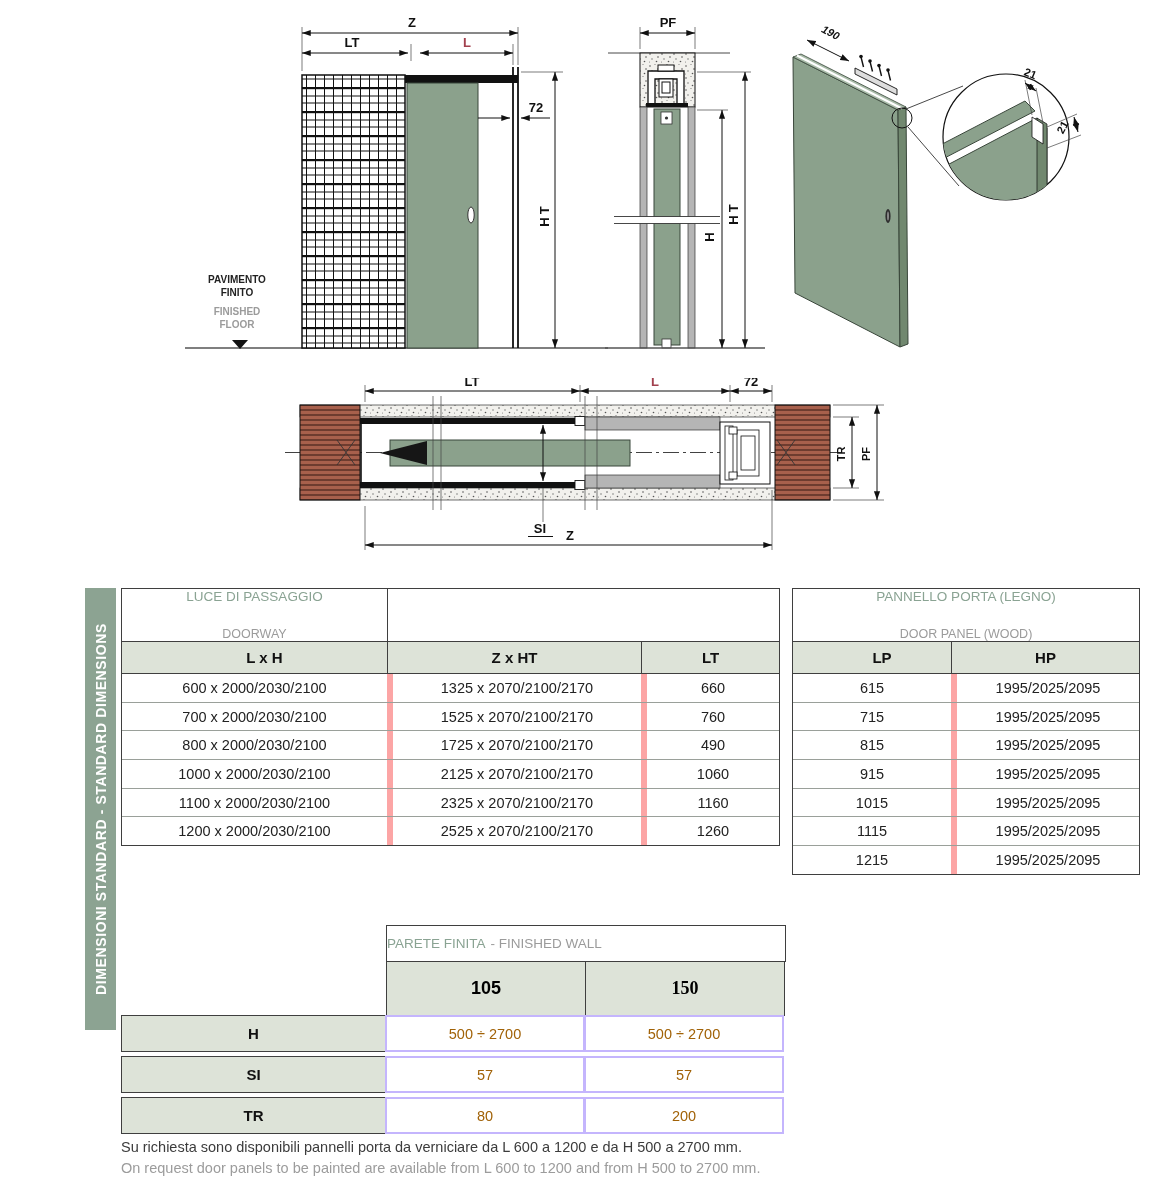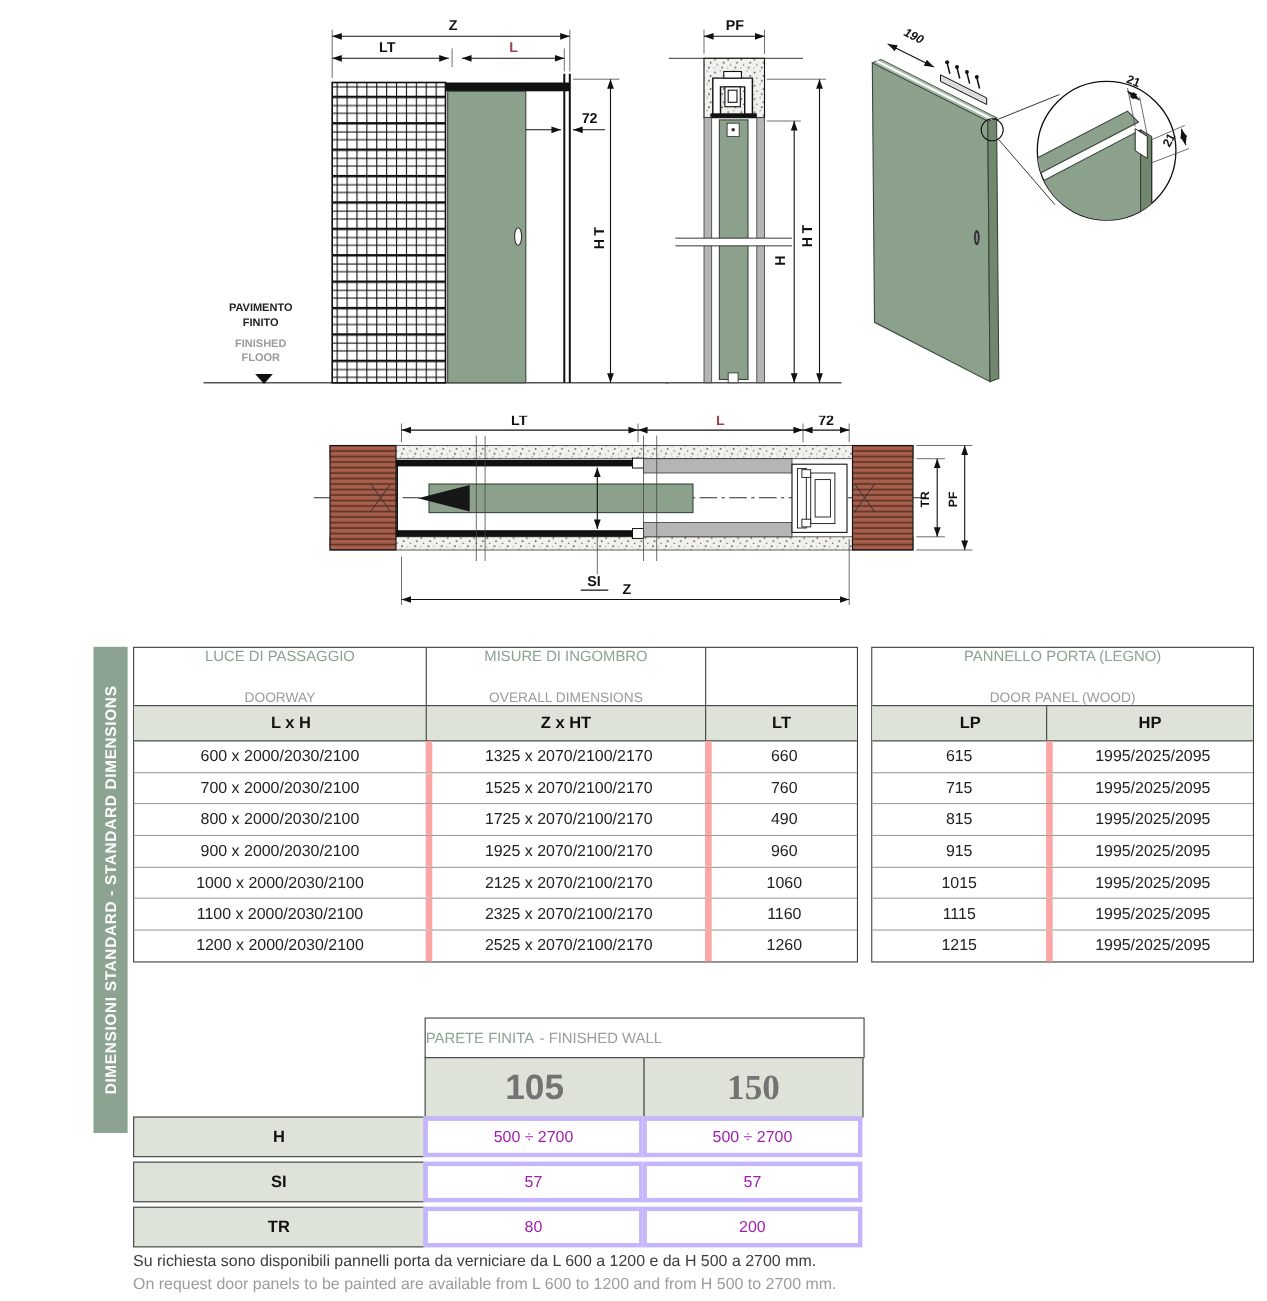--- a/index.html
+++ b/index.html
@@ -44,28 +44,28 @@
   .t-panel .c0{width:158px;}.t-panel .c1{flex:1;}
 
   
   .t-wall{left:121px;top:925px;width:666px;}
   .w-row{display:flex;}
   .w-spacer{width:265px;}
   .w-title{width:400px;height:37px;border:1px solid #3F3F3F;box-sizing:border-box;
            display:flex;align-items:center;justify-content:flex-start;font-size:13.5px;background:#fff;}
   .w-band{margin-top:-1px;}
   .w-col{width:200px;height:55px;background:#DDE3D8;border:1px solid #3F3F3F;box-sizing:border-box;
-         display:flex;align-items:center;justify-content:center;font-weight:bold;font-size:32px;color:#737373;}
+         display:flex;align-items:center;justify-content:center;font-weight:bold;font-size:18px;color:#000000;}
   .w-col + .w-col{margin-left:-1px;font-family:Liberation Serif, serif;}
   .w-data{margin-top:4px;}
   .w-data.first{margin-top:-1px;}
   .w-label{width:265px;height:37px;background:#DDE3D8;border:1px solid #3F3F3F;box-sizing:border-box;
            display:flex;align-items:center;justify-content:center;font-weight:bold;font-size:15px;color:#111;}
-  .w-val{width:200px;height:37px;border:4px solid #c4b5fd;box-sizing:border-box;margin-left:-1px;
-         display:flex;align-items:center;justify-content:center;font-size:14.5px;color:#a21caf;background:#fff;}
+  .w-val{width:200px;height:37px;border:2px solid #c4b5fd;box-sizing:border-box;margin-left:-1px;
+         display:flex;align-items:center;justify-content:center;font-size:14.5px;color:#a16207;background:#fff;}
 
   
   .sidebar{position:absolute;left:85px;top:588px;width:31px;height:442px;background:#8CA392;
            display:flex;align-items:center;justify-content:center;}
   .sidebar span{transform:rotate(-90deg);white-space:nowrap;color:#fff;font-weight:bold;
                 font-size:14px;letter-spacing:0.6px;}
 
   
   .footnotes{position:absolute;left:121px;top:1137px;font-size:14.5px;line-height:21px;}
   .fn-it{color:#3C3C3C;}
@@ -321,24 +321,20 @@
 <div class="sidebar">
   <span>DIMENSIONI STANDARD - STANDARD DIMENSIONS</span>
 </div>
 
 <div class="tbl t-main">
   <div class="row hrow">
     <div class="hcell c0">
       <div class="it">LUCE DI PASSAGGIO</div>
       <div class="en">DOORWAY</div>
     </div>
-    <div class="hcell c1">
-      <div class="it">MISURE DI INGOMBRO</div>
-      <div class="en">OVERALL DIMENSIONS</div>
-    </div>
     <div class="hcell c2"></div>
   </div>
   <div class="row srow">
     <div class="scell c0">L x H</div>
     <div class="scell c1">Z x HT</div>
     <div class="scell c2">LT</div>
   </div>
   <div class="row drow">
     <div class="dcell c0">600 x 2000/2030/2100</div>
     <div class="dcell c1">1325 x 2070/2100/2170</div>
@@ -346,25 +342,20 @@
   </div>
   <div class="row drow">
     <div class="dcell c0">700 x 2000/2030/2100</div>
     <div class="dcell c1">1525 x 2070/2100/2170</div>
     <div class="dcell c2">760</div>
   </div>
   <div class="row drow">
     <div class="dcell c0">800 x 2000/2030/2100</div>
     <div class="dcell c1">1725 x 2070/2100/2170</div>
     <div class="dcell c2">490</div>
-  </div>
-  <div class="row drow">
-    <div class="dcell c0">900 x 2000/2030/2100</div>
-    <div class="dcell c1">1925 x 2070/2100/2170</div>
-    <div class="dcell c2">960</div>
   </div>
   <div class="row drow">
     <div class="dcell c0">1000 x 2000/2030/2100</div>
     <div class="dcell c1">2125 x 2070/2100/2170</div>
     <div class="dcell c2">1060</div>
   </div>
   <div class="row drow">
     <div class="dcell c0">1100 x 2000/2030/2100</div>
     <div class="dcell c1">2325 x 2070/2100/2170</div>
     <div class="dcell c2">1160</div>

